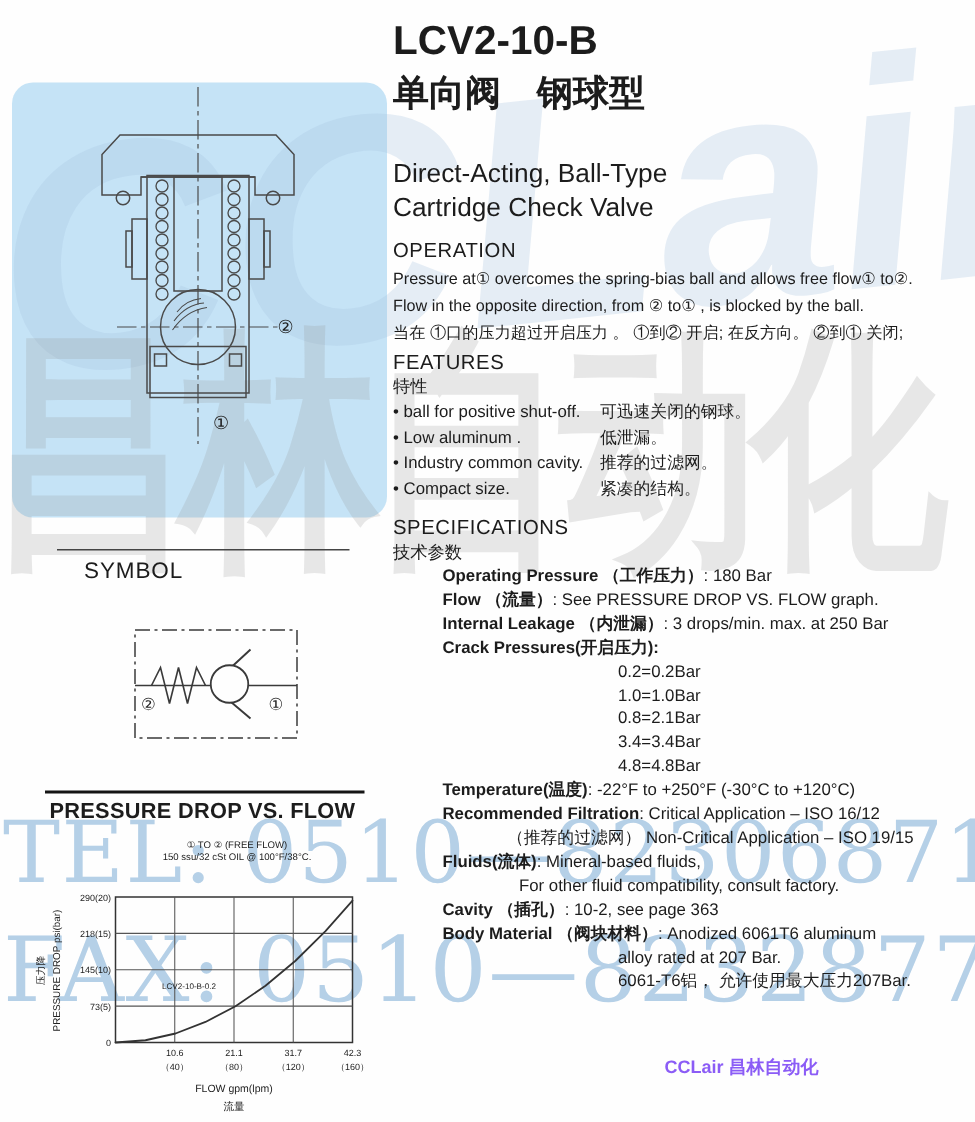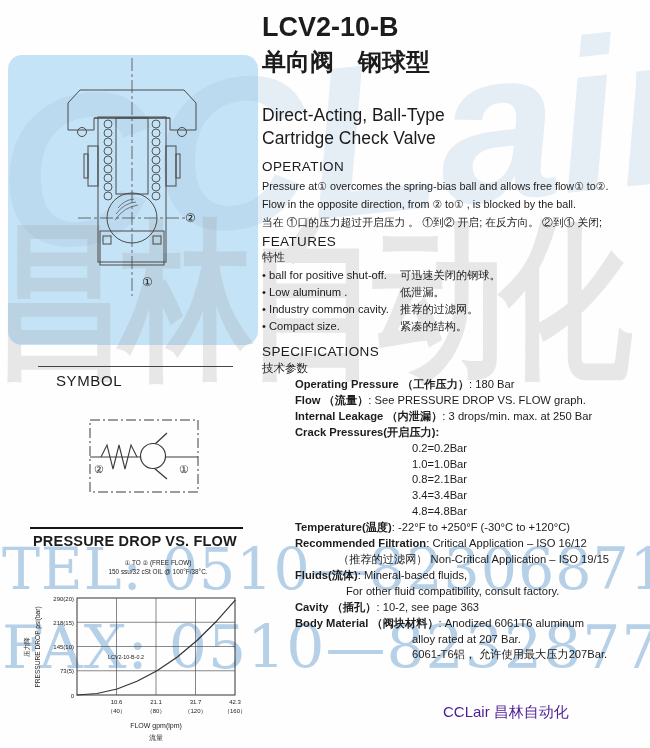--- a/index.html
+++ b/index.html
@@ -39,21 +39,21 @@
   .ind60{margin-left:84px;}
   
   .valve-svg{left:40px;top:58px;}
   .rule1{left:38px;top:366px;width:195px;height:1px;background:#444;}
   .sym-h{left:56px;top:372px;font-size:15px;letter-spacing:0.6px;}
   .sym-svg{left:85px;top:413px;}
   .rule2{left:30px;top:527px;width:213px;height:2px;background:#151515;}
   .chart-h{left:33px;top:533px;font-size:14.5px;font-weight:bold;letter-spacing:0.2px;}
   .chart-svg{left:20px;top:552px;}
   svg text{font-family:"Liberation Sans",sans-serif;fill:#222;}
-  .footer-logo{left:443px;top:703px;font-size:15px;font-weight:normal;color:#4c1d95;}
+  .footer-logo{left:443px;top:703px;font-size:12px;font-weight:bold;color:#8b5cf6;}
 </style>
 </head>
 <body>
 
 <div id="page">
 
   <div class="wm wm-blob"></div>
   <div class="wm wm-script">CCLair</div>
   <div class="wm wm-cnbig">昌林自动化</div>
   <div class="wm wm-tel">TEL: 0510—82306871</div>

